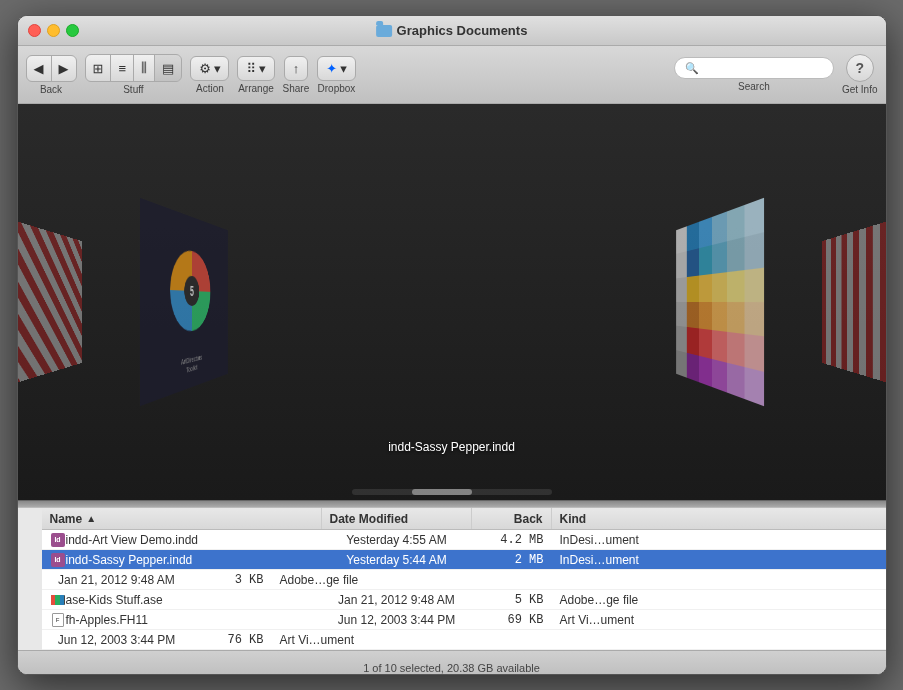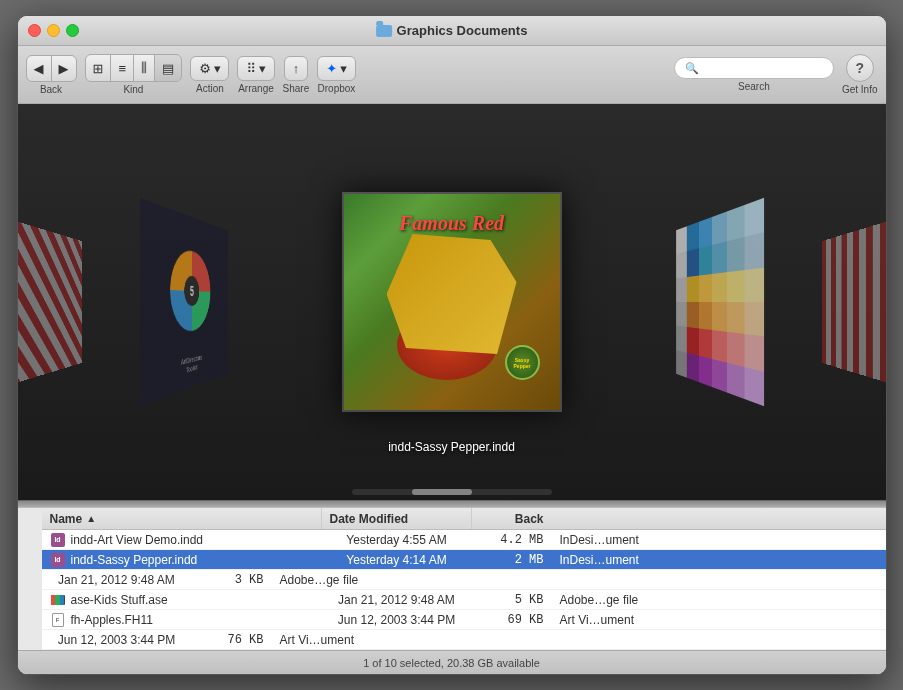--- a/index.html
+++ b/index.html
@@ -347,21 +347,20 @@
       color: #333;
       padding: 0 8px;
       white-space: nowrap;
       overflow: hidden;
       text-overflow: ellipsis;
     }
     .file-cell.col-name {
       width: 280px;
       display: flex;
       align-items: center;
-      gap: 5px;
     }
     .file-cell.col-modified { width: 150px; }
     .file-cell.col-size { width: 80px; text-align: right; justify-content: flex-end; display: flex; font-family: Liberation Mono, monospace; }
     .file-cell.col-kind { flex: 1; }
 
     .file-icon {
       width: 16px;
       height: 16px;
       flex-shrink: 0;
       display: flex;
@@ -404,21 +403,21 @@
       align-items: center;
       justify-content: center;
     }
 
     
     .statusbar {
       height: 24px;
       background: linear-gradient(to bottom, #d0d0d0, #c0c0c0);
       border-top: 1px solid #aaa;
       display: flex;
-      align-items: center;
+      align-items: flex-end;
       justify-content: center;
       flex-shrink: 0;
     }
     .statusbar-text {
       font-size: 11px;
       color: #444;
     }
 
     
     .cf-scrollbar {
@@ -551,21 +550,21 @@
       <span class="toolbar-label">Back</span>
     </div>
 
     <div class="toolbar-group">
       <div class="toolbar-btn-group">
         <button class="toolbar-btn">⊞</button>
         <button class="toolbar-btn">≡</button>
         <button class="toolbar-btn">⫼</button>
         <button class="toolbar-btn" style="background:rgba(0,0,0,0.1);">▤</button>
       </div>
-      <span class="toolbar-label">Kind</span>
+      <span class="toolbar-label">Stuff</span>
     </div>
 
     <div class="toolbar-single-btn">
       <div class="btn-face">
         <span>⚙</span>
         <span>▾</span>
       </div>
       <span class="toolbar-label">Action</span>
     </div>
 
@@ -621,35 +620,20 @@
         <div class="adt-cover">
           <div class="adt-logo">
             <div class="adt-circle">
               <div class="adt-inner">5</div>
             </div>
           </div>
           <div class="adt-text">ArtDirectors<br>Toolkit</div>
         </div>
       </div>
 
-      <div class="cf-item cf-center">
-        <div class="famous-bg">
-          <div style="position:absolute;top:0;left:0;right:0;display:flex;justify-content:center;padding-top:10px;z-index:2;">
-            <span class="famous-red-title">Famous Red</span>
-          </div>
-
-          <div style="position:absolute;top:40px;left:50%;transform:translateX(-50%);width:130px;height:120px;background:linear-gradient(135deg,#c8960a,#d4a820,#e0b830);clip-path:polygon(20% 0%,80% 5%,100% 40%,85% 100%,15% 95%,0% 50%);z-index:2;border-radius:10px;"></div>
-
-          <div style="position:absolute;bottom:30px;left:50%;transform:translateX(-55%);width:100px;height:70px;background:radial-gradient(ellipse,#cc3a1a,#8a2010);border-radius:50%;z-index:1;"></div>
-
-          <div class="chip-circle">
-            <span style="font-size:5px;color:#ffd700;font-weight:bold;">Sassy<br>Pepper</span>
-          </div>
-        </div>
-      </div>
 
       <div style="position:absolute;bottom:45px;left:50%;transform:translateX(-50%);z-index:20;white-space:nowrap;">
         <span class="cf-label">indd-Sassy Pepper.indd</span>
       </div>
 
       <div class="cf-item cf-right1">
         <div class="cover-color-grid">
           <div class="color-cell" style="background:#e8e8e8;"></div>
           <div class="color-cell" style="background:#2288cc;"></div>
           <div class="color-cell" style="background:#44aaee;"></div>
@@ -707,20 +691,23 @@
       <div class="col-header col-name">
         <span>Name</span>
         <span class="sort-arrow">▲</span>
       </div>
       <div class="col-header col-modified">
         <span>Date Modified</span>
       </div>
       <div class="col-header col-size">
         <span>Back</span>
       </div>
+      <div class="col-header col-kind">
+        <span>Kind</span>
+      </div>
     </div>
 
     <div class="file-rows" id="file-rows-container">
     <div class="file-row">
           <div class="file-cell col-name">
             <div class="file-icon">
               <div class="indd-icon">Id</div>
             </div>
             <span>indd-Art View Demo.indd</span>
           </div>
@@ -728,21 +715,21 @@
           <div class="file-cell col-size">4.2 MB</div>
           <div class="file-cell col-kind">InDesi…ument</div>
         </div>
         <div class="file-row selected">
           <div class="file-cell col-name">
             <div class="file-icon">
               <div class="indd-icon">Id</div>
             </div>
             <span>indd-Sassy Pepper.indd</span>
           </div>
-          <div class="file-cell col-modified">Yesterday 4:14 AM</div>
+          <div class="file-cell col-modified">Yesterday 5:44 AM</div>
           <div class="file-cell col-size">2 MB</div>
           <div class="file-cell col-kind">InDesi…ument</div>
         </div>
         <div class="file-row">
           <div class="file-cell col-modified">Jan 21, 2012 9:48 AM</div>
           <div class="file-cell col-size">3 KB</div>
           <div class="file-cell col-kind">Adobe…ge file</div>
         </div>
         <div class="file-row">
           <div class="file-cell col-name">

